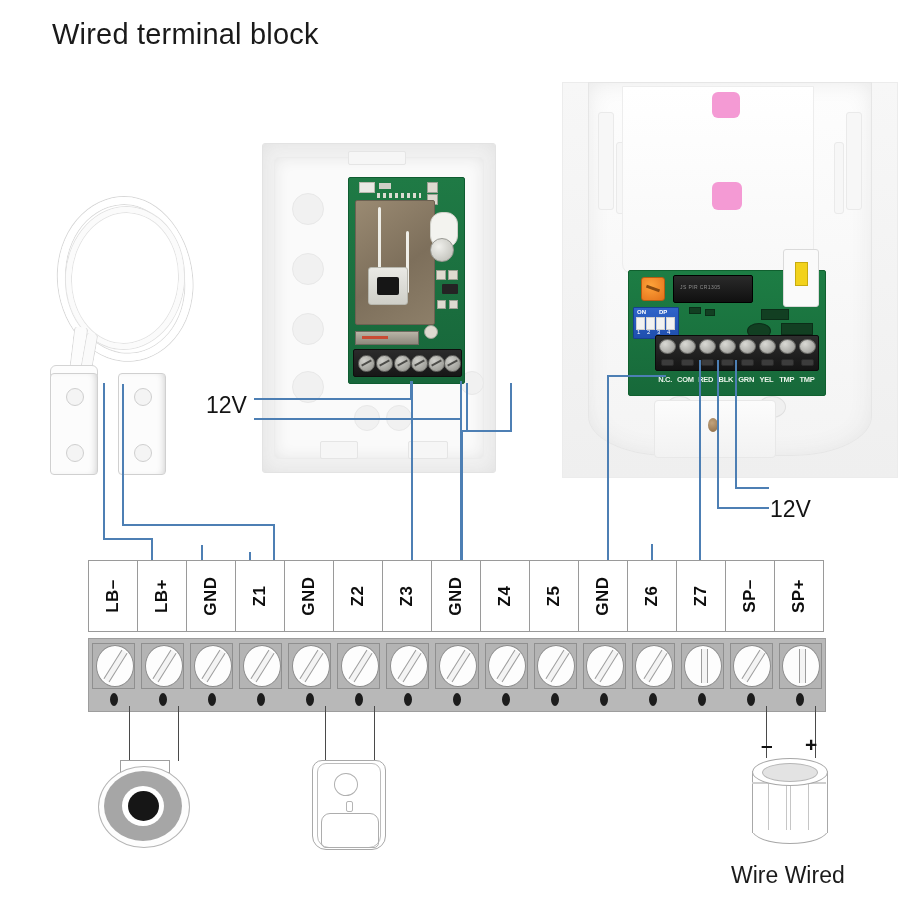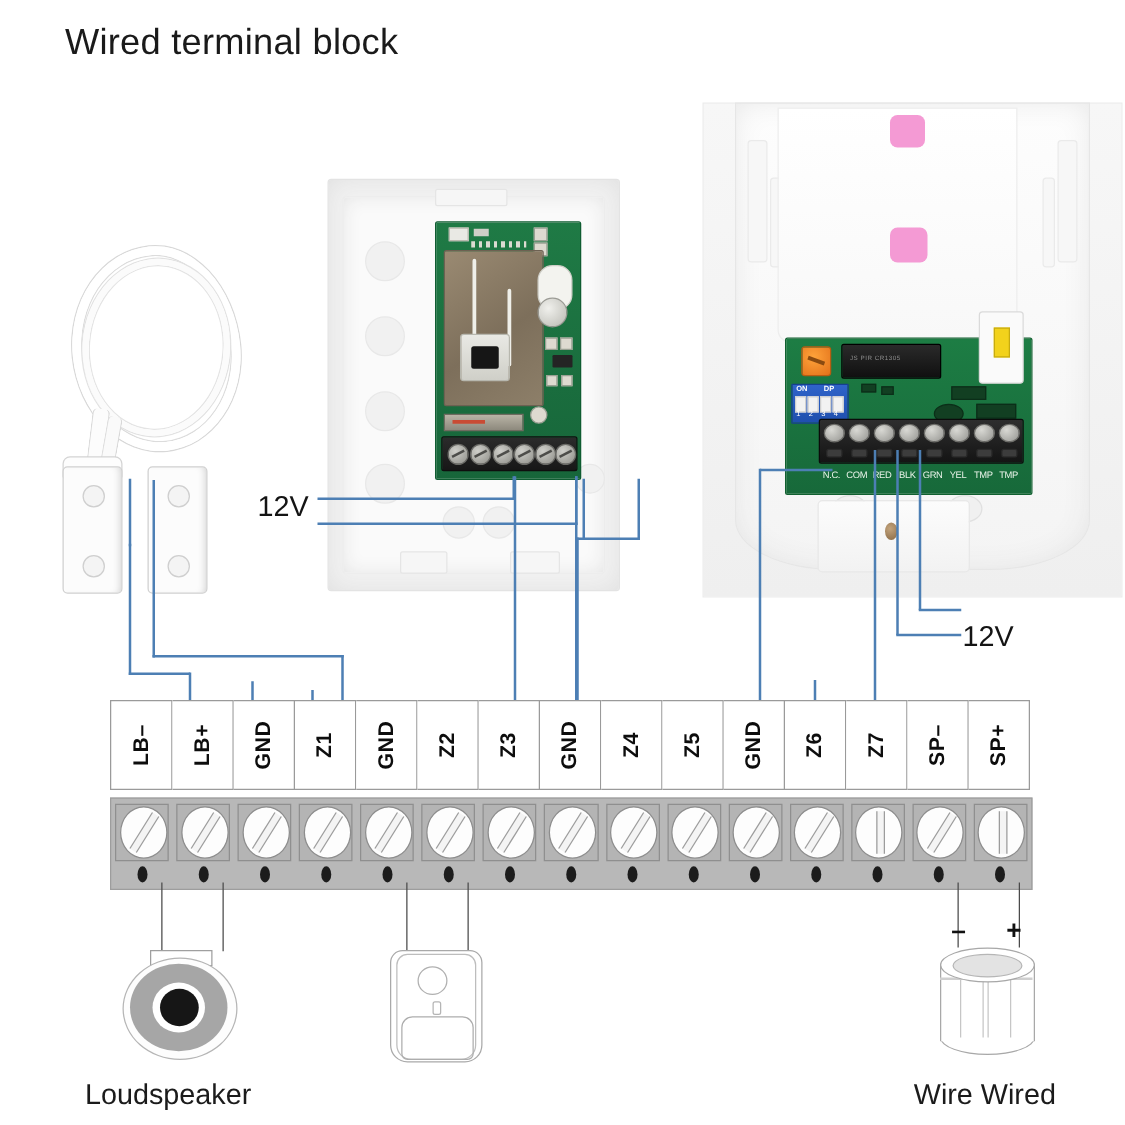--- a/index.html
+++ b/index.html
@@ -188,21 +188,21 @@
   .pir-term .scr{
     position:absolute;top:3px;width:15px;height:13px;border-radius:50%;
     background:radial-gradient(circle at 35% 30%,#d9d9d4,#949490);border:1px solid #6f6f6b;
   }
   .pir-term .hole{position:absolute;bottom:4px;width:11px;height:5px;background:#3c3c3c;border:1px solid #2a2a2a;border-radius:2px;}
   .pir-termlabels{
     position:absolute;left:26px;bottom:10px;width:162px;height:12px;
     display:flex;align-items:center;
   }
   .pir-termlabels span{
-    flex:1;text-align:center;font-size:7.5px;color:#e9f3e9;font-weight:normal;letter-spacing:-.3px;
+    flex:1;text-align:center;font-size:7.5px;color:#e9f3e9;font-weight:bold;letter-spacing:-.3px;
   }
   .pir-smd{position:absolute;background:#123f22;border:1px solid #0b2e18;}
   .pir-base{
     position:absolute;left:92px;top:318px;width:120px;height:56px;
     background:linear-gradient(#fcfcfc,#f2f2f2);border:1px solid #e8e8e8;border-radius:4px;
   }
   .pir-screw{position:absolute;left:146px;top:336px;width:10px;height:14px;border-radius:50%;
     background:radial-gradient(circle at 40% 35%,#c2a37c,#8a6a45);}
   .pir-holes{position:absolute;border-radius:50%;background:#f0f0f0;border:1px solid #e0e0e0;}
 
@@ -670,16 +670,15 @@
     <div class="body"></div>
     <div class="rib" style="left:18px;"></div>
     <div class="rib" style="left:36px;"></div>
     <div class="rib" style="left:40px;"></div>
     <div class="rib" style="left:58px;"></div>
     <div class="band"></div>
     <div class="top"></div>
     <div class="top2"></div>
   </div>
 
-  <div class="caption cap-spk">Loudspeaker</div>
   <div class="caption cap-sir">Wire Wired</div>
 
 </div>
 
 </body></html>

